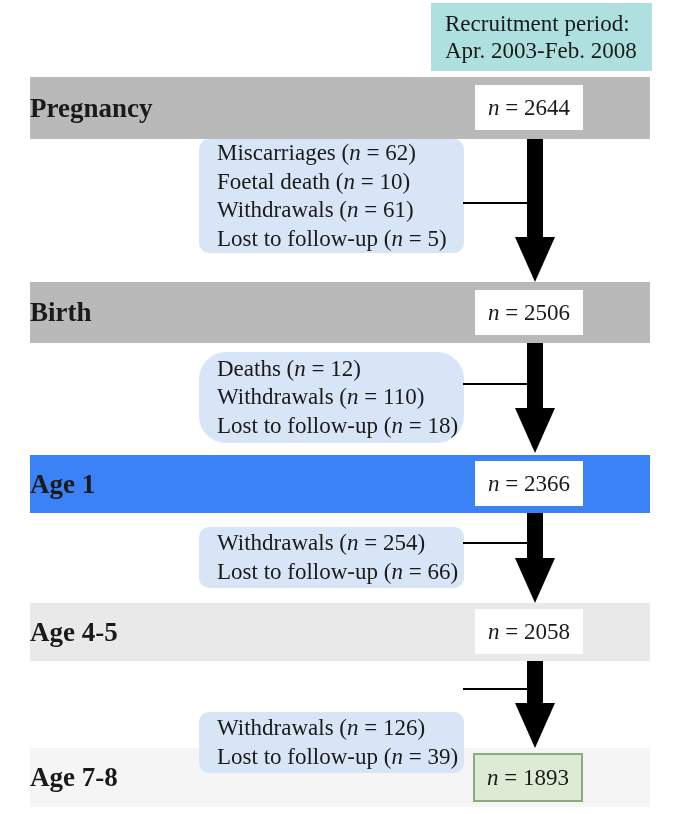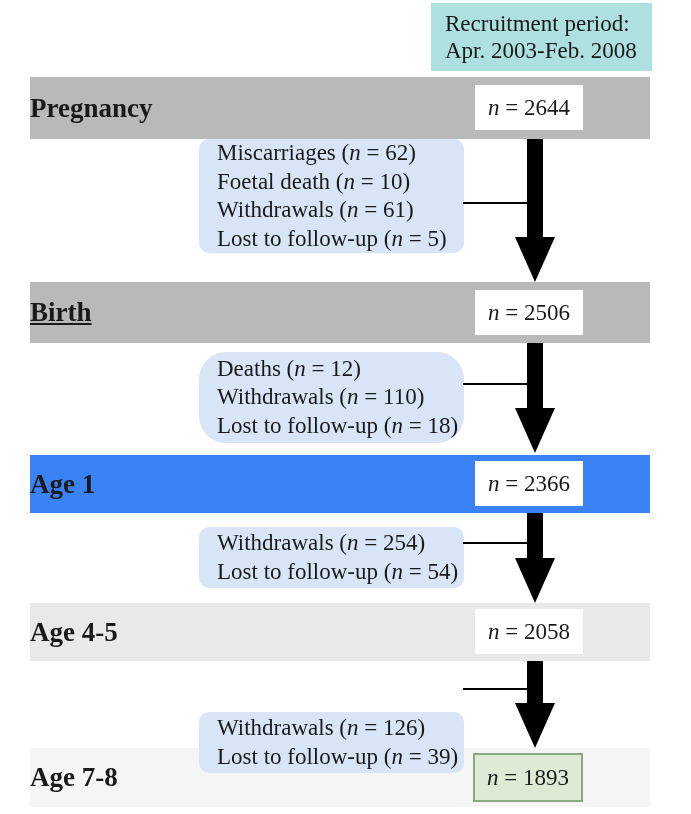--- a/index.html
+++ b/index.html
@@ -14,21 +14,21 @@
   
   .recruit{
     left:431px;top:3px;width:221px;height:68px;background:#aee0e0;
     font-size:23px;line-height:27px;padding:7px 0 0 14px;box-sizing:border-box;
   }
 
   
   .bar{left:30px;width:620px;display:flex;align-items:center;}
   .bar .stage-label{font-weight:bold;font-size:27px;}
   .bar-0{top:77px;height:62px;background:#b9b9b9;}
-  .bar-1{top:282px;height:61px;background:#b9b9b9;text-decoration:underline;}
+  .bar-1{top:282px;height:61px;background:#b9b9b9;}
   .bar-2{top:455px;height:58px;background:#3b82f6;}
   .bar-3{top:603px;height:58px;background:#e9e9e9;}
   .bar-4{top:748px;height:59px;background:#f5f5f5;}
 
   
   .nbox{
     left:475px;width:108px;height:45px;background:#ffffff;
     display:flex;align-items:center;justify-content:center;
     font-size:23px;white-space:pre;
   }
@@ -127,21 +127,21 @@
   </div>
 
   <div class="abs dbox dbox-1">
     <div class="dline"><span>Deaths (</span><span class="it">n</span><span> = 12)</span></div>
     <div class="dline"><span>Withdrawals (</span><span class="it">n</span><span> = 110)</span></div>
     <div class="dline"><span>Lost to follow-up (</span><span class="it">n</span><span> = 18)</span></div>
   </div>
 
   <div class="abs dbox dbox-2">
     <div class="dline"><span>Withdrawals (</span><span class="it">n</span><span> = 254)</span></div>
-    <div class="dline"><span>Lost to follow-up (</span><span class="it">n</span><span> = 54)</span></div>
+    <div class="dline"><span>Lost to follow-up (</span><span class="it">n</span><span> = 66)</span></div>
   </div>
 
   <div class="abs dbox dbox-3">
     <div class="dline"><span>Withdrawals (</span><span class="it">n</span><span> = 126)</span></div>
     <div class="dline"><span>Lost to follow-up (</span><span class="it">n</span><span> = 39)</span></div>
   </div>
 
   <div class="abs conn conn-0"></div>
   <div class="abs conn conn-1"></div>
   <div class="abs conn conn-2"></div>

